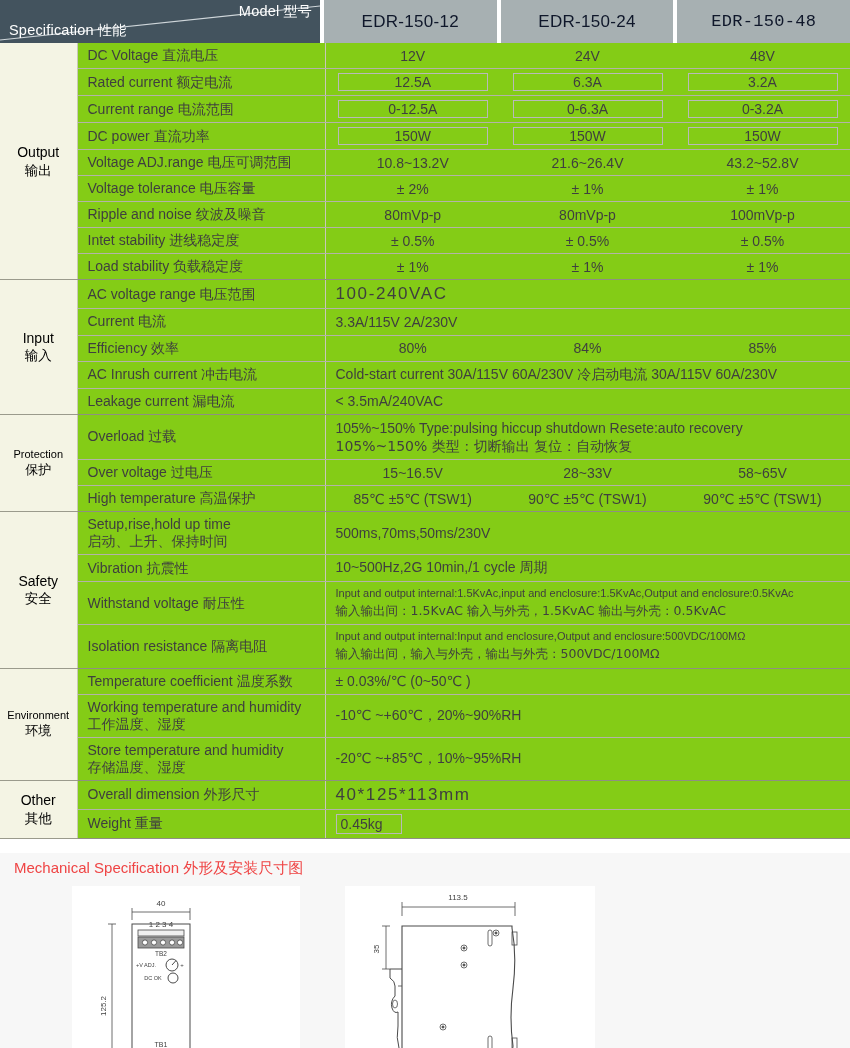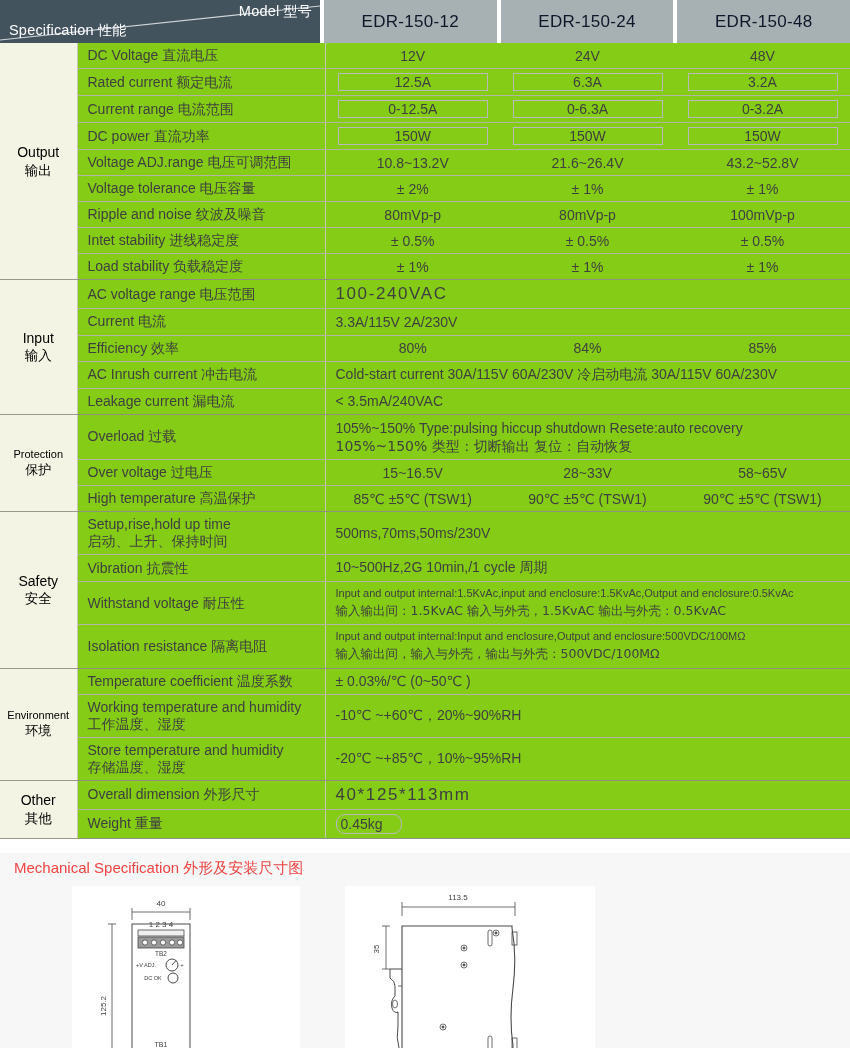--- a/index.html
+++ b/index.html
@@ -53,21 +53,21 @@
     flex: 1 1 0;
     background: #a7b0b2;
     color: #0f172a;
     display: flex;
     align-items: center;
     justify-content: center;
     font-size: 17px;
     letter-spacing: .3px;
     margin-right: 4px;
   }
-  .hdr-model-cell:last-child { margin-right: 0; }
+  .hdr-model-cell:last-child { margin-right: 0; font-family: Liberation Mono, monospace; }
 
   
   .spec-table {
     border-collapse: collapse;
     width: 850px;
     table-layout: fixed;
   }
   .spec-table td {
     vertical-align: middle;
     border-bottom: 1.6px solid #b3b3a8;
@@ -428,21 +428,21 @@
       <span class="cn">外形尺寸</span>
     </td>
     <td class="val wide spaced" colspan="3">40*125*113mm</td>
   </tr>
   <tr class="sec-end">
     <td class="pname">
       <span>Weight</span>
       <span class="cn">重量</span>
     </td>
     <td class="val wide" colspan="3">
-      <span class="boxed" style="min-width:66px;text-align:left;padding:1px 4px;border-radius:9px;">0.45kg</span>
+      <span class="boxed" style="min-width:66px;text-align:left;padding:1px 4px;">0.45kg</span>
     </td>
   </tr>
 
   </tbody>
 </table>
 
 <div class="mech mech-outer">
   <div class="mech-title">
     <span>Mechanical Specification</span>
     <span class="cn">外形及安装尺寸图</span>

